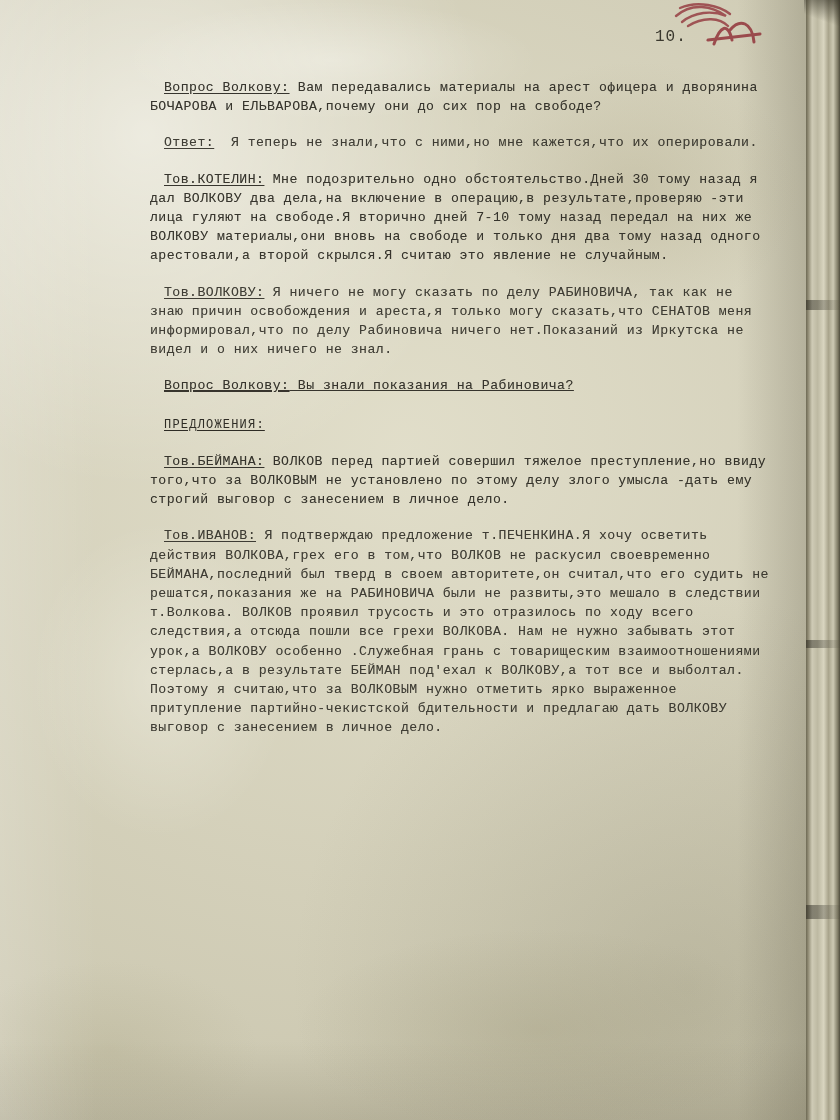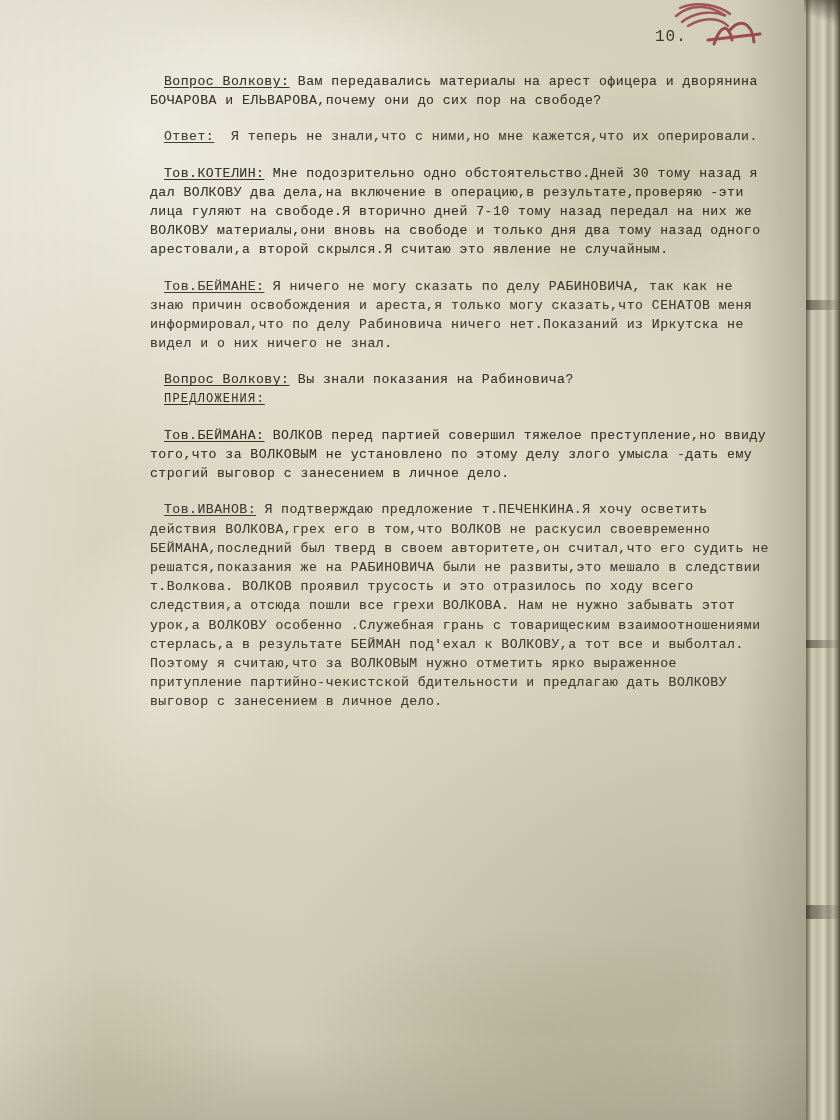--- a/index.html
+++ b/index.html
@@ -72,21 +72,21 @@
   
   .notch-top {
     position:absolute; right:0; top:0; width: 36px; height: 26px;
     background: linear-gradient(200deg, rgba(55,52,40,0.75), rgba(55,52,40,0.0) 70%);
   }
 
   
   .doc {
     position: absolute;
     left: 150px;
-    top: 72px;
+    top: 78px;
     width: 620px;
   }
   .page-num {
     position: absolute;
     left: 655px;
     top: 28px;
     font-size: 16px;
     letter-spacing: 1px;
     color: #3a382e;
     font-family: "Liberation Mono", monospace;
@@ -105,21 +105,21 @@
     line-height: 19.2px;
     color: #2e2c25;
     margin-bottom: 17px;
     letter-spacing: 0.45px;
     text-align: left;
     white-space: pre-wrap;
     text-indent: 14px;
     opacity: 0.93;
     text-shadow: 0 0 0.6px rgba(50,48,38,0.35);
   }
-  .para.tight { margin-bottom: 0; }
+  .para.tight { margin-bottom: 20px; text-decoration: underline; }
   .speaker {
     text-decoration: underline;
     text-underline-offset: 2px;
   }
   .heading {
     font-size: 12px;
     line-height: 19.2px;
     color: #2e2c25;
     letter-spacing: 1.2px;
     margin-bottom: 17px;
@@ -168,21 +168,21 @@
   </svg>
 
   <div class="doc">
 
     <div class="para"><span class="speaker">Вопрос Волкову:</span><span class="blk"> Вам передавались материалы на арест офицера и дворянина БОЧАРОВА и ЕЛЬВАРОВА,почему они до сих пор на свободе?</span></div>
 
     <div class="para"><span class="speaker">Ответ:</span><span class="blk">  Я теперь не знали,что с ними,но мне кажется,что их оперировали.</span></div>
 
     <div class="para"><span class="speaker">Тов.КОТЕЛИН:</span><span class="blk"> Мне подозрительно одно обстоятельство.Дней 30 тому назад я дал ВОЛКОВУ два дела,на включение в операцию,в результате,проверяю -эти лица гуляют на свободе.Я вторично дней 7-10 тому назад передал на них же ВОЛКОВУ материалы,они вновь на свободе и только дня два тому назад одного арестовали,а второй скрылся.Я считаю это явление не случайным.</span></div>
 
-    <div class="para"><span class="speaker">Тов.БЕЙМАНЕ:</span><span class="blk"> Я ничего не могу сказать по делу РАБИНОВИЧА, так как не  знаю причин освобождения и ареста,я только могу сказать,что СЕНАТОВ меня информировал,что по делу Рабиновича ничего нет.Показаний из Иркутска не видел и о них ничего не знал.</span></div>
+    <div class="para"><span class="speaker">Тов.ВОЛКОВУ:</span><span class="blk"> Я ничего не могу сказать по делу РАБИНОВИЧА, так как не  знаю причин освобождения и ареста,я только могу сказать,что СЕНАТОВ меня информировал,что по делу Рабиновича ничего нет.Показаний из Иркутска не видел и о них ничего не знал.</span></div>
 
     <div class="para tight"><span class="speaker">Вопрос Волкову:</span><span class="blk"> Вы знали показания на Рабиновича?</span></div>
 
 
     <div class="heading">ПРЕДЛОЖЕНИЯ:</div>
 
 
     <div class="para"><span class="speaker">Тов.БЕЙМАНА:</span><span class="blk"> ВОЛКОВ перед партией совершил тяжелое преступление,но ввиду того,что за ВОЛКОВЫМ не установлено по этому делу злого умысла -дать ему строгий выговор с занесением в личное дело.</span></div>
 
 

